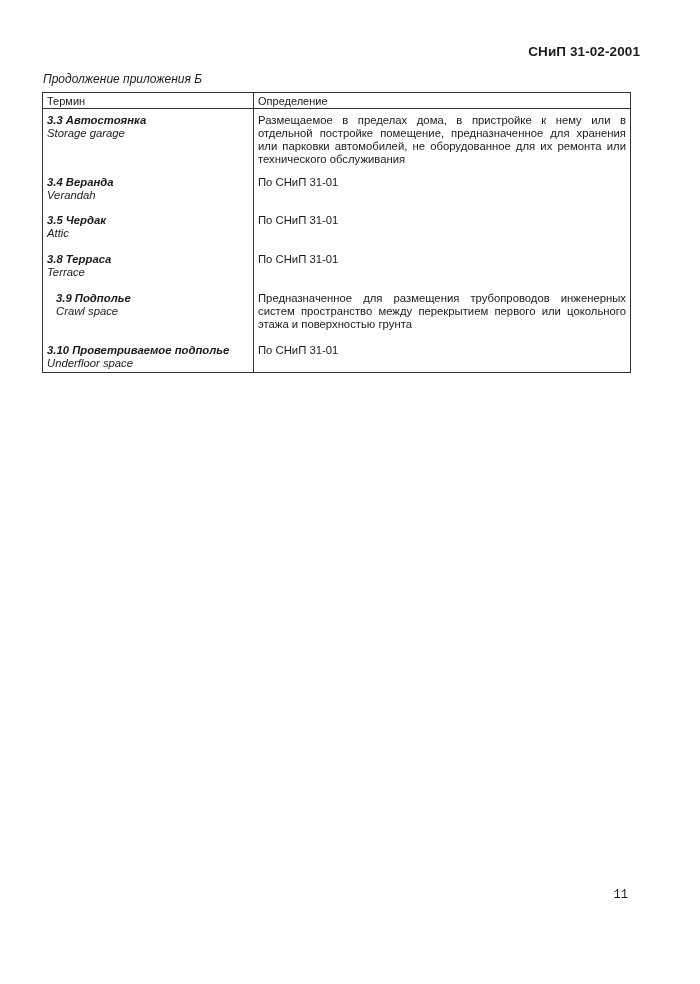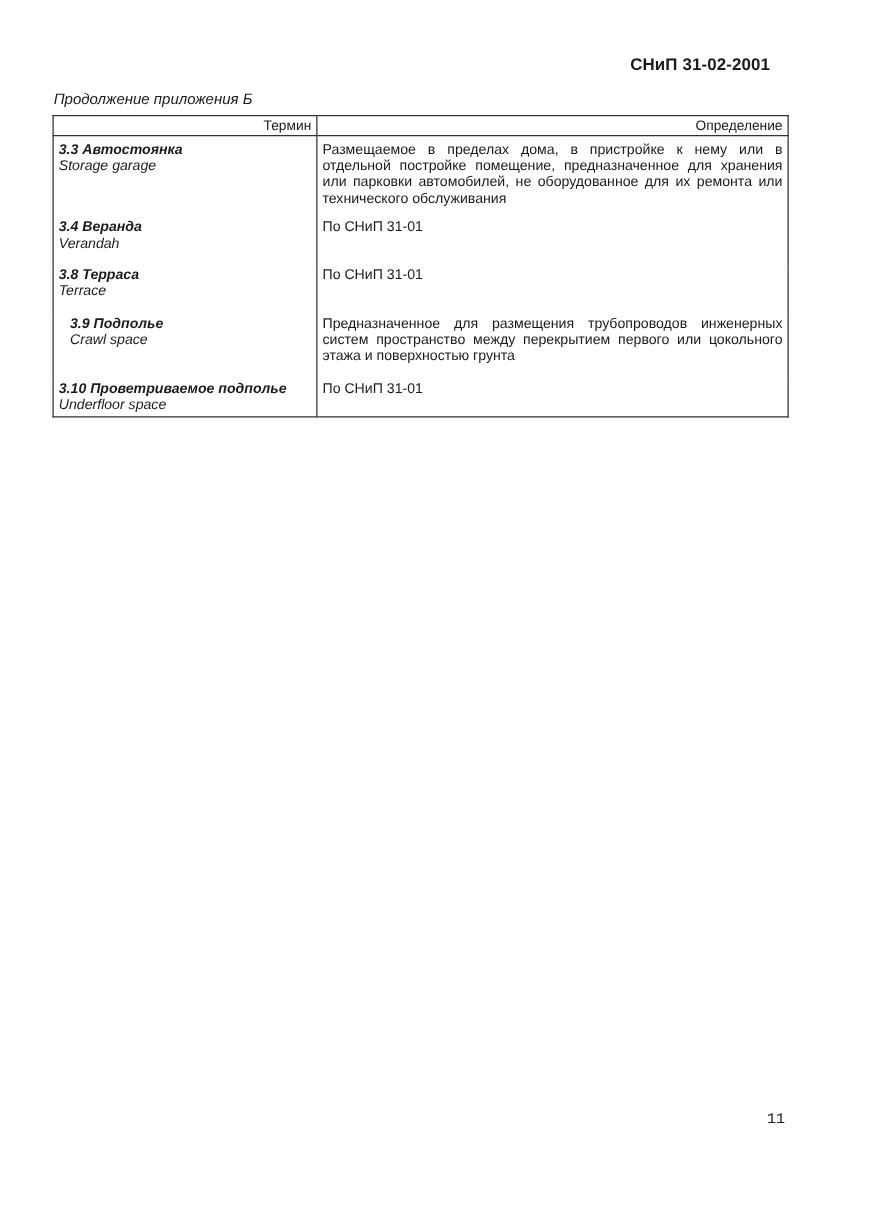--- a/index.html
+++ b/index.html
@@ -11,21 +11,21 @@
       width: 700px;
       height: 984px;
       position: relative;
       overflow: hidden;
       font-family: "Liberation Sans", sans-serif;
       color: #1a1a1a;
     }
     .doc-code {
       position: absolute;
       top: 44px;
-      right: 84px;
+      right: 60px;
       font-weight: bold;
       font-size: 13.5px;
       letter-spacing: 0.1px;
     }
     .continuation {
       position: absolute;
       top: 72px;
       left: 43px;
       font-style: italic;
       font-size: 12px;
@@ -34,21 +34,21 @@
       position: absolute;
       top: 92px;
       left: 42px;
       width: 589px;
       border-collapse: collapse;
       font-size: 11.3px;
       line-height: 13px;
     }
     table.terms th {
       font-weight: normal;
-      text-align: right;
+      text-align: left;
       border: 1.3px solid #333;
       height: 14px;
       padding: 1px 4px 0 4px;
       font-size: 11px;
     }
     table.terms th.col-term { width: 202px; }
     table.terms td {
       vertical-align: top;
       border-left: 1.3px solid #333;
       border-right: 1.3px solid #333;
@@ -105,20 +105,29 @@
       <td style="height:38px;">
         <span class="term-ru">3.4 Веранда</span>
         <span class="term-en">Verandah</span>
       </td>
       <td>
         <span class="definition">По СНиП 31-01</span>
       </td>
     </tr>
     <tr>
       <td style="height:39px;">
+        <span class="term-ru">3.5 Чердак</span>
+        <span class="term-en">Attic</span>
+      </td>
+      <td>
+        <span class="definition">По СНиП 31-01</span>
+      </td>
+    </tr>
+    <tr>
+      <td style="height:39px;">
         <span class="term-ru">3.8 Терраса</span>
         <span class="term-en">Terrace</span>
       </td>
       <td>
         <span class="definition">По СНиП 31-01</span>
       </td>
     </tr>
     <tr>
       <td style="height:52px;padding-left:13px;">
         <span class="term-ru">3.9 Подполье</span>

